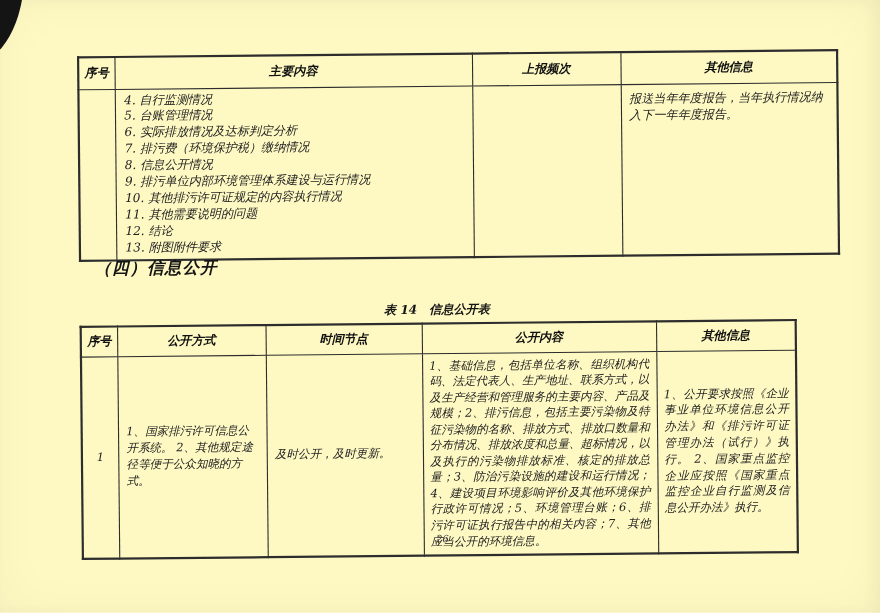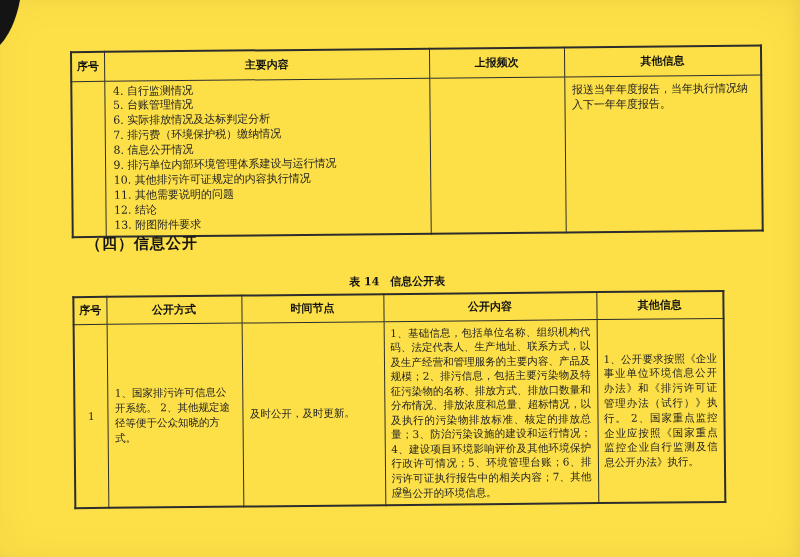--- a/index.html
+++ b/index.html
@@ -6,22 +6,23 @@
   body {
     width: 800px; height: 557px;
     background: #ffffff;
     font-family: "DejaVu Serif", "Liberation Serif", serif;
     color: #1e1e1e;
     overflow: hidden;
     position: relative;
   }
   .page {
     position: absolute; inset: 0;
-    background: #fde047;
+    background: #fef9c3;
     box-shadow: inset 0 0 45px rgba(0,0,0,0.035), inset -6px 0 12px rgba(0,0,0,0.04);
+    font-style: italic;
   }
   
   .corner-mark {
     position: absolute;
     left: -70px; top: -105px;
     width: 92px; height: 162px;
     background: #141414;
     border-radius: 50%;
   }
   .content {

